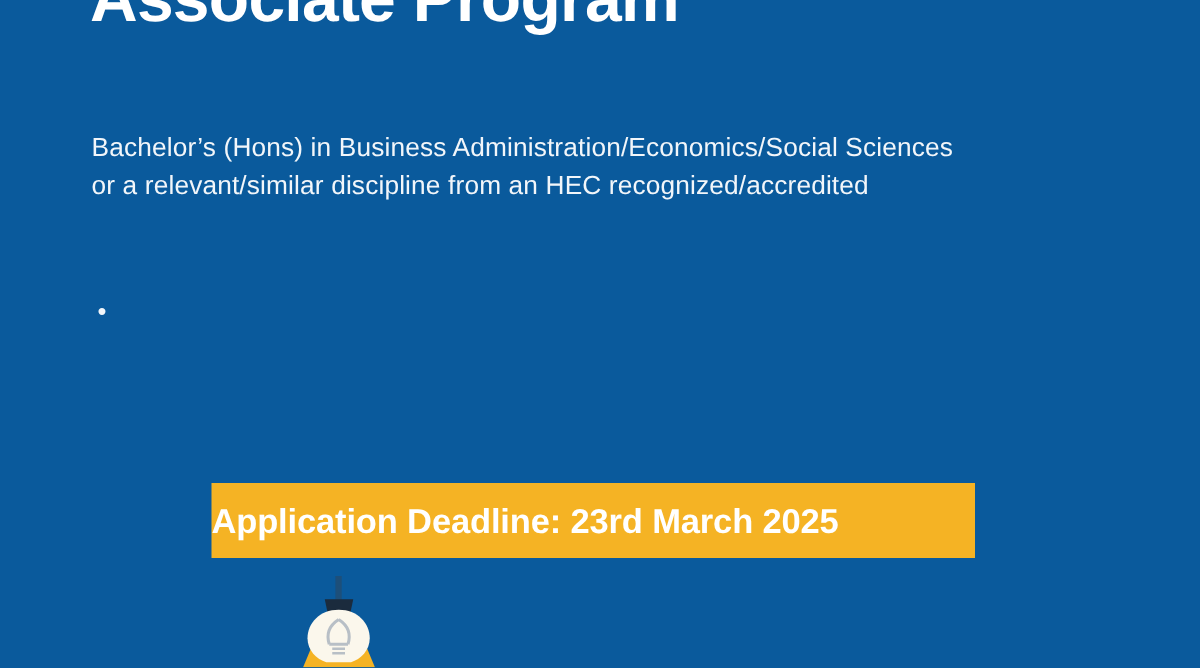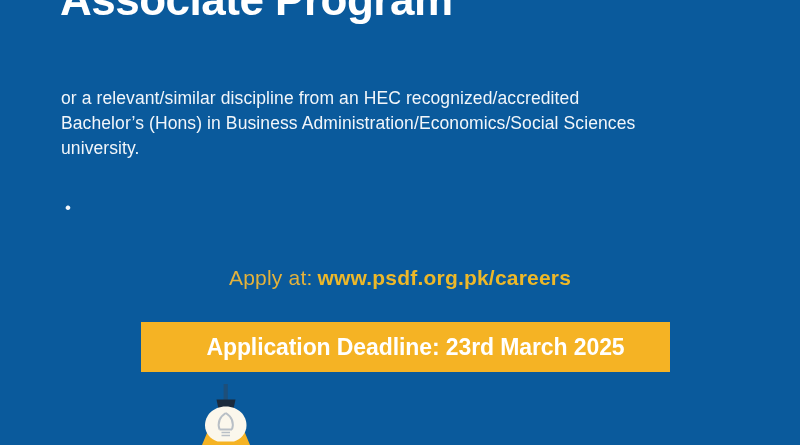--- a/index.html
+++ b/index.html
@@ -101,22 +101,21 @@
   
   #deadline-banner {
     position: absolute;
     left: 141px;
     top: 322px;
     width: 509px;
     height: 50px;
     background: #f5b324;
     display: flex;
     align-items: center;
-    justify-content: center;
-    padding-left: 20px;
+    justify-content: flex-start;
   }
   #deadline-text {
     color: #ffffff;
     font-size: 23px;
     font-weight: bold;
     letter-spacing: -0.1px;
     white-space: nowrap;
   }
 
   
@@ -131,34 +130,30 @@
 </head>
 <body>
 
 <div id="poster">
 
   <div id="title-block">
     <div id="title-text">Associate Program</div>
   </div>
 
   <div id="eligibility">
+    <span class="pline">Bachelor’s (Hons) in Business Administration/Economics/Social Sciences</span>
     <span class="pline">or a relevant/similar discipline from an HEC recognized/accredited</span>
-    <span class="pline">Bachelor’s (Hons) in Business Administration/Economics/Social Sciences</span>
-    <span class="pline">university.</span>
   </div>
 
   <div id="bullets">
     <div class="bullet-row">
       <span class="bullet-dot">•</span>
     </div>
   </div>
 
-  <div id="apply-line">
-    <span id="apply-prefix">Apply at:</span><span id="apply-url">www.psdf.org.pk/careers</span>
-  </div>
 
   <div id="deadline-banner">
     <span id="deadline-text">Application Deadline: 23rd March 2025</span>
   </div>
 
   <div id="lightbulb">
     <svg width="96" height="61" viewBox="0 0 96 61" xmlns="http://www.w3.org/2000/svg">
 
       <path d="M36.5 31 L59.5 31 L72 61 L24 61 Z" fill="#f5b324"></path>
 

